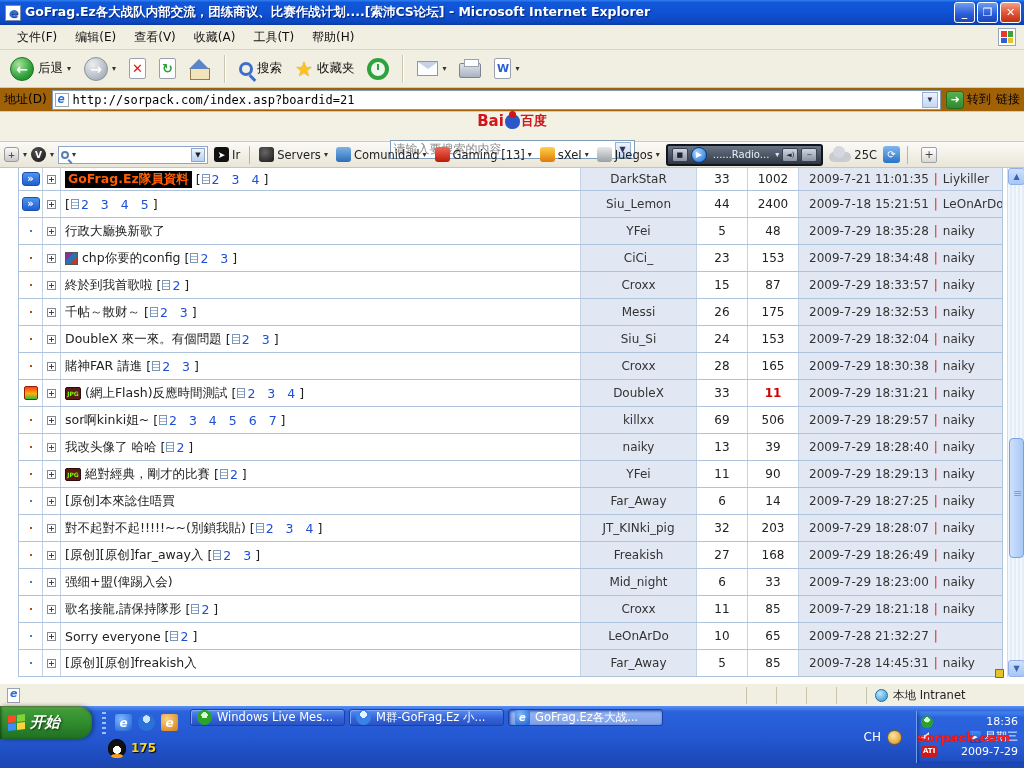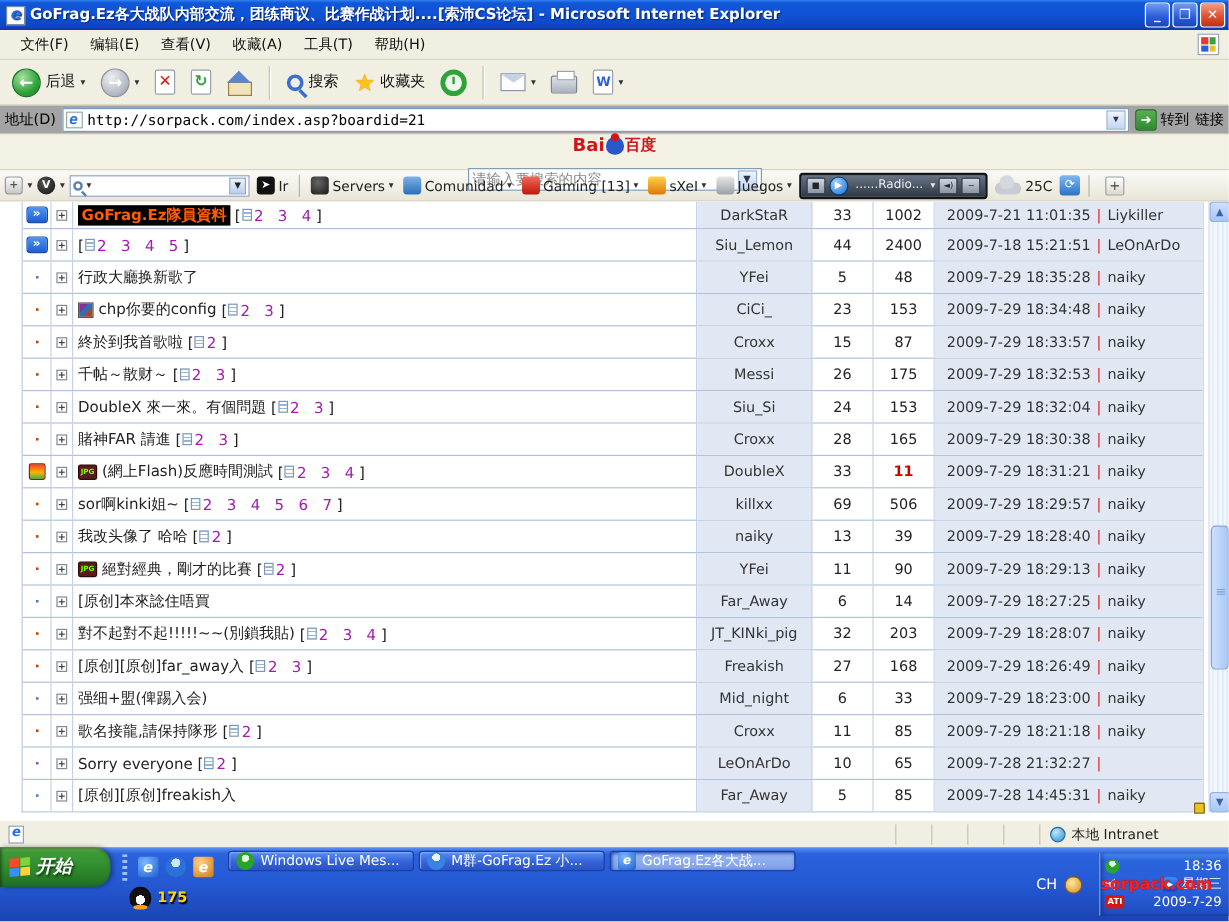--- a/index.html
+++ b/index.html
@@ -46,21 +46,21 @@
   .hist-ico { width:22px; height:22px; border-radius:50%; border:4px solid #2fa33a; background:#eef7ee; position:relative;}
   .hist-ico::after{ content:""; position:absolute; left:6px; top:2px; width:2px; height:6px; background:#2fa33a;}
   .mail-ico { width:21px; height:15px; background:#fdfdff; border:1px solid #8897ac; position:relative; }
   .mail-ico::before { content:""; position:absolute; left:0; top:0; border-left:10px solid transparent; border-right:10px solid transparent; border-top:7px solid #c5d2e4; }
   .print-ico { width:22px; height:15px; background:linear-gradient(#dfe3ea,#aab2c0); border:1px solid #7c8494; border-radius:2px; position:relative; margin-top:4px;}
   .print-ico::before { content:""; position:absolute; left:4px; top:-5px; width:13px; height:6px; background:#fff; border:1px solid #9aa2b0;}
   .w-doc { color:#2a5fd8; font-size:11px; }
   .caret { font-size:8px; color:#333; }
 
   
-  .addressbar { height:24px; background:#a3a3a3; border-bottom:1px solid #d0ccb8; display:flex; align-items:center; padding:0 4px; gap:5px; font-size:12px;justify-content:flex-end;}
+  .addressbar { height:24px; background:#a16207; border-bottom:1px solid #d0ccb8; display:flex; align-items:center; padding:0 4px; gap:5px; font-size:12px;justify-content:flex-end;}
   .addr-input { flex:1; height:20px; background:#fff; border:1px solid #7f9db9; display:flex; align-items:center; padding:0 2px; gap:4px; font-family:"DejaVu Sans Mono","Liberation Mono",monospace; font-size:12px;}
   .addr-page-icon { width:14px; height:14px; background:#fff; border:1px solid #9aa; position:relative; flex:0 0 auto;}
   .addr-page-icon::after{content:"e"; position:absolute; left:2px; top:-2px; color:#2a6fd8; font-size:12px; font-weight:bold; font-style:italic;}
   .addr-drop { margin-left:auto; width:16px; height:16px; background:linear-gradient(#eef4fd,#c2d6f2); border:1px solid #9ab0d0; display:flex;align-items:center;justify-content:center; font-size:8px; color:#335;}
   .go-btn { display:flex; align-items:center; gap:3px; }
   .go-ico { width:18px; height:18px; background:linear-gradient(#59b051,#2e8a2e); border:1px solid #1f6f1f; border-radius:3px; color:#fff; display:flex; align-items:center; justify-content:center; font-size:11px; font-weight:bold;}
 
   
   .baidubar { height:30px; background:#f3f1e4; border-bottom:1px solid #d0ccb8; display:flex; align-items:center; padding:0 10px; gap:10px; font-size:12px;flex-direction:column;}
   .baidu-logo { display:flex; align-items:center; font-weight:bold; font-size:15px; }
@@ -102,42 +102,42 @@
   
   .content { height:515px; background:#fff; position:relative; overflow:hidden; }
   .ftable { position:absolute; left:18px; top:0; width:985px; border-left:1px solid #aec4dc; border-right:1px solid #aec4dc; border-bottom:1px solid #aec4dc;}
   .tr { display:flex; height:27px; border-top:1px solid #aec4dc; background:#fff;}
   .tr.clip { height:22px; border-top:none; }
   .cell { border-right:1px solid #c4d4e6; display:flex; align-items:center; overflow:hidden; }
   .cell:last-child { border-right:none; }
   .c-icon { width:24px; justify-content:center; }
   .c-exp { width:18px; justify-content:center; }
   .c-topic { width:520px; padding-left:4px; gap:4px; font-size:12.5px; color:#222; white-space:nowrap;}
-  .c-author { width:96px; justify-content:center; background:#e2e8f3; font-size:12px; color:#333;}
+  .c-author { width:116px; justify-content:center; background:#e2e8f3; font-size:12px; color:#333;}
   .c-replies,.c-views { width:51px; justify-content:center; font-size:12px; color:#222;}
   .c-last { flex:1; padding-left:10px; background:#e2e8f3; font-size:12px; color:#333; gap:5px; white-space:nowrap;}
   .views-hot { color:#cc0000; font-weight:bold; }
   .pipe { color:#e02020; }
   .expand-box { width:9px; height:9px; border:1px solid #848a94; background:#fff; position:relative; }
   .expand-box::before,.expand-box::after{content:""; position:absolute; background:#444;}
   .expand-box::before{ left:1px; top:3px; width:5px; height:1px;}
   .expand-box::after{ left:3px; top:1px; width:1px; height:5px;}
   .rowicon { flex:0 0 auto; }
   .announce { width:18px; height:14px; border-radius:3px; background:linear-gradient(#4d94f0,#1e5fd0); border:1px solid #1a4fb0; color:#fff; font-size:10px; font-weight:bold; display:flex; align-items:center; justify-content:center; line-height:1;}
   .mail-new { background:#f07830; border:1px solid #b84a10; }
   .mail { background:#9cc2f0; border:1px solid #4e7ab8; }
   .lock { background:#9cc2f0; border:1px solid #4e7ab8; }
   .lock::after { content:""; position:absolute; right:-2px; bottom:-2px; width:7px; height:7px; background:#e8c22a; border:1px solid #8a6a10; border-radius:1px;}
   .hot { width:14px; height:14px; border-radius:2px; background:linear-gradient(180deg,#ff3a2a 0%,#ffb300 55%,#39b54a 100%); border:1px solid #902000; display:flex; align-items:center; justify-content:center; color:#fff700; font-size:9px;}
   .jpg { width:16px; height:13px; background:#5a1a1a; border:1px solid #2e0a0a; border-radius:2px; color:#7cfc00; font-size:6px; font-weight:bold; display:inline-flex; align-items:center; justify-content:center; flex:0 0 auto;}
   .pkg { width:13px; height:13px; border:1px solid #555; background:linear-gradient(135deg,#8b2fa0 0 35%,#2f6fb0 35% 65%,#c03a2a 65% 100%); flex:0 0 auto;}
   .hl { background:#000; color:#ff5e00; font-weight:bold; padding:0 3px; }
   .pgicon { width:8px; height:10px; background:#fff; border:1px solid #7a96b8; display:inline-block; margin:0 2px 0 1px;
     background-image:repeating-linear-gradient(#fff 0 2px,#9ab4d0 2px 3px); flex:0 0 auto;}
-  .pages-num { color:#a21caf; letter-spacing:4px; }
+  .pages-num { color:#1d4ed8; letter-spacing:4px; }
   .bracket { color:#222; }
   .title-link { cursor:pointer; }
 
   
   .scrollbar { position:absolute; right:0; top:0; width:17px; height:509px; background:repeating-linear-gradient(90deg,#f2f6fd 0 2px,#e4ecf8 2px 4px); border-left:1px solid #d4dce8;}
   .sb-btn { position:absolute; left:0; width:17px; height:17px; border-radius:3px; border:1px solid #8fb0e8;
     background:linear-gradient(180deg,#cfe0fb,#a8c6f4); color:#3a62b0; font-size:8px; display:flex; align-items:center; justify-content:center;}
   .sb-up { top:0; } .sb-down { bottom:0; }
   .sb-thumb { position:absolute; left:1px; top:270px; width:15px; height:120px; border-radius:4px; border:1px solid #7aa0e4;
     background:linear-gradient(90deg,#cde0fc,#a9c9f6); }

